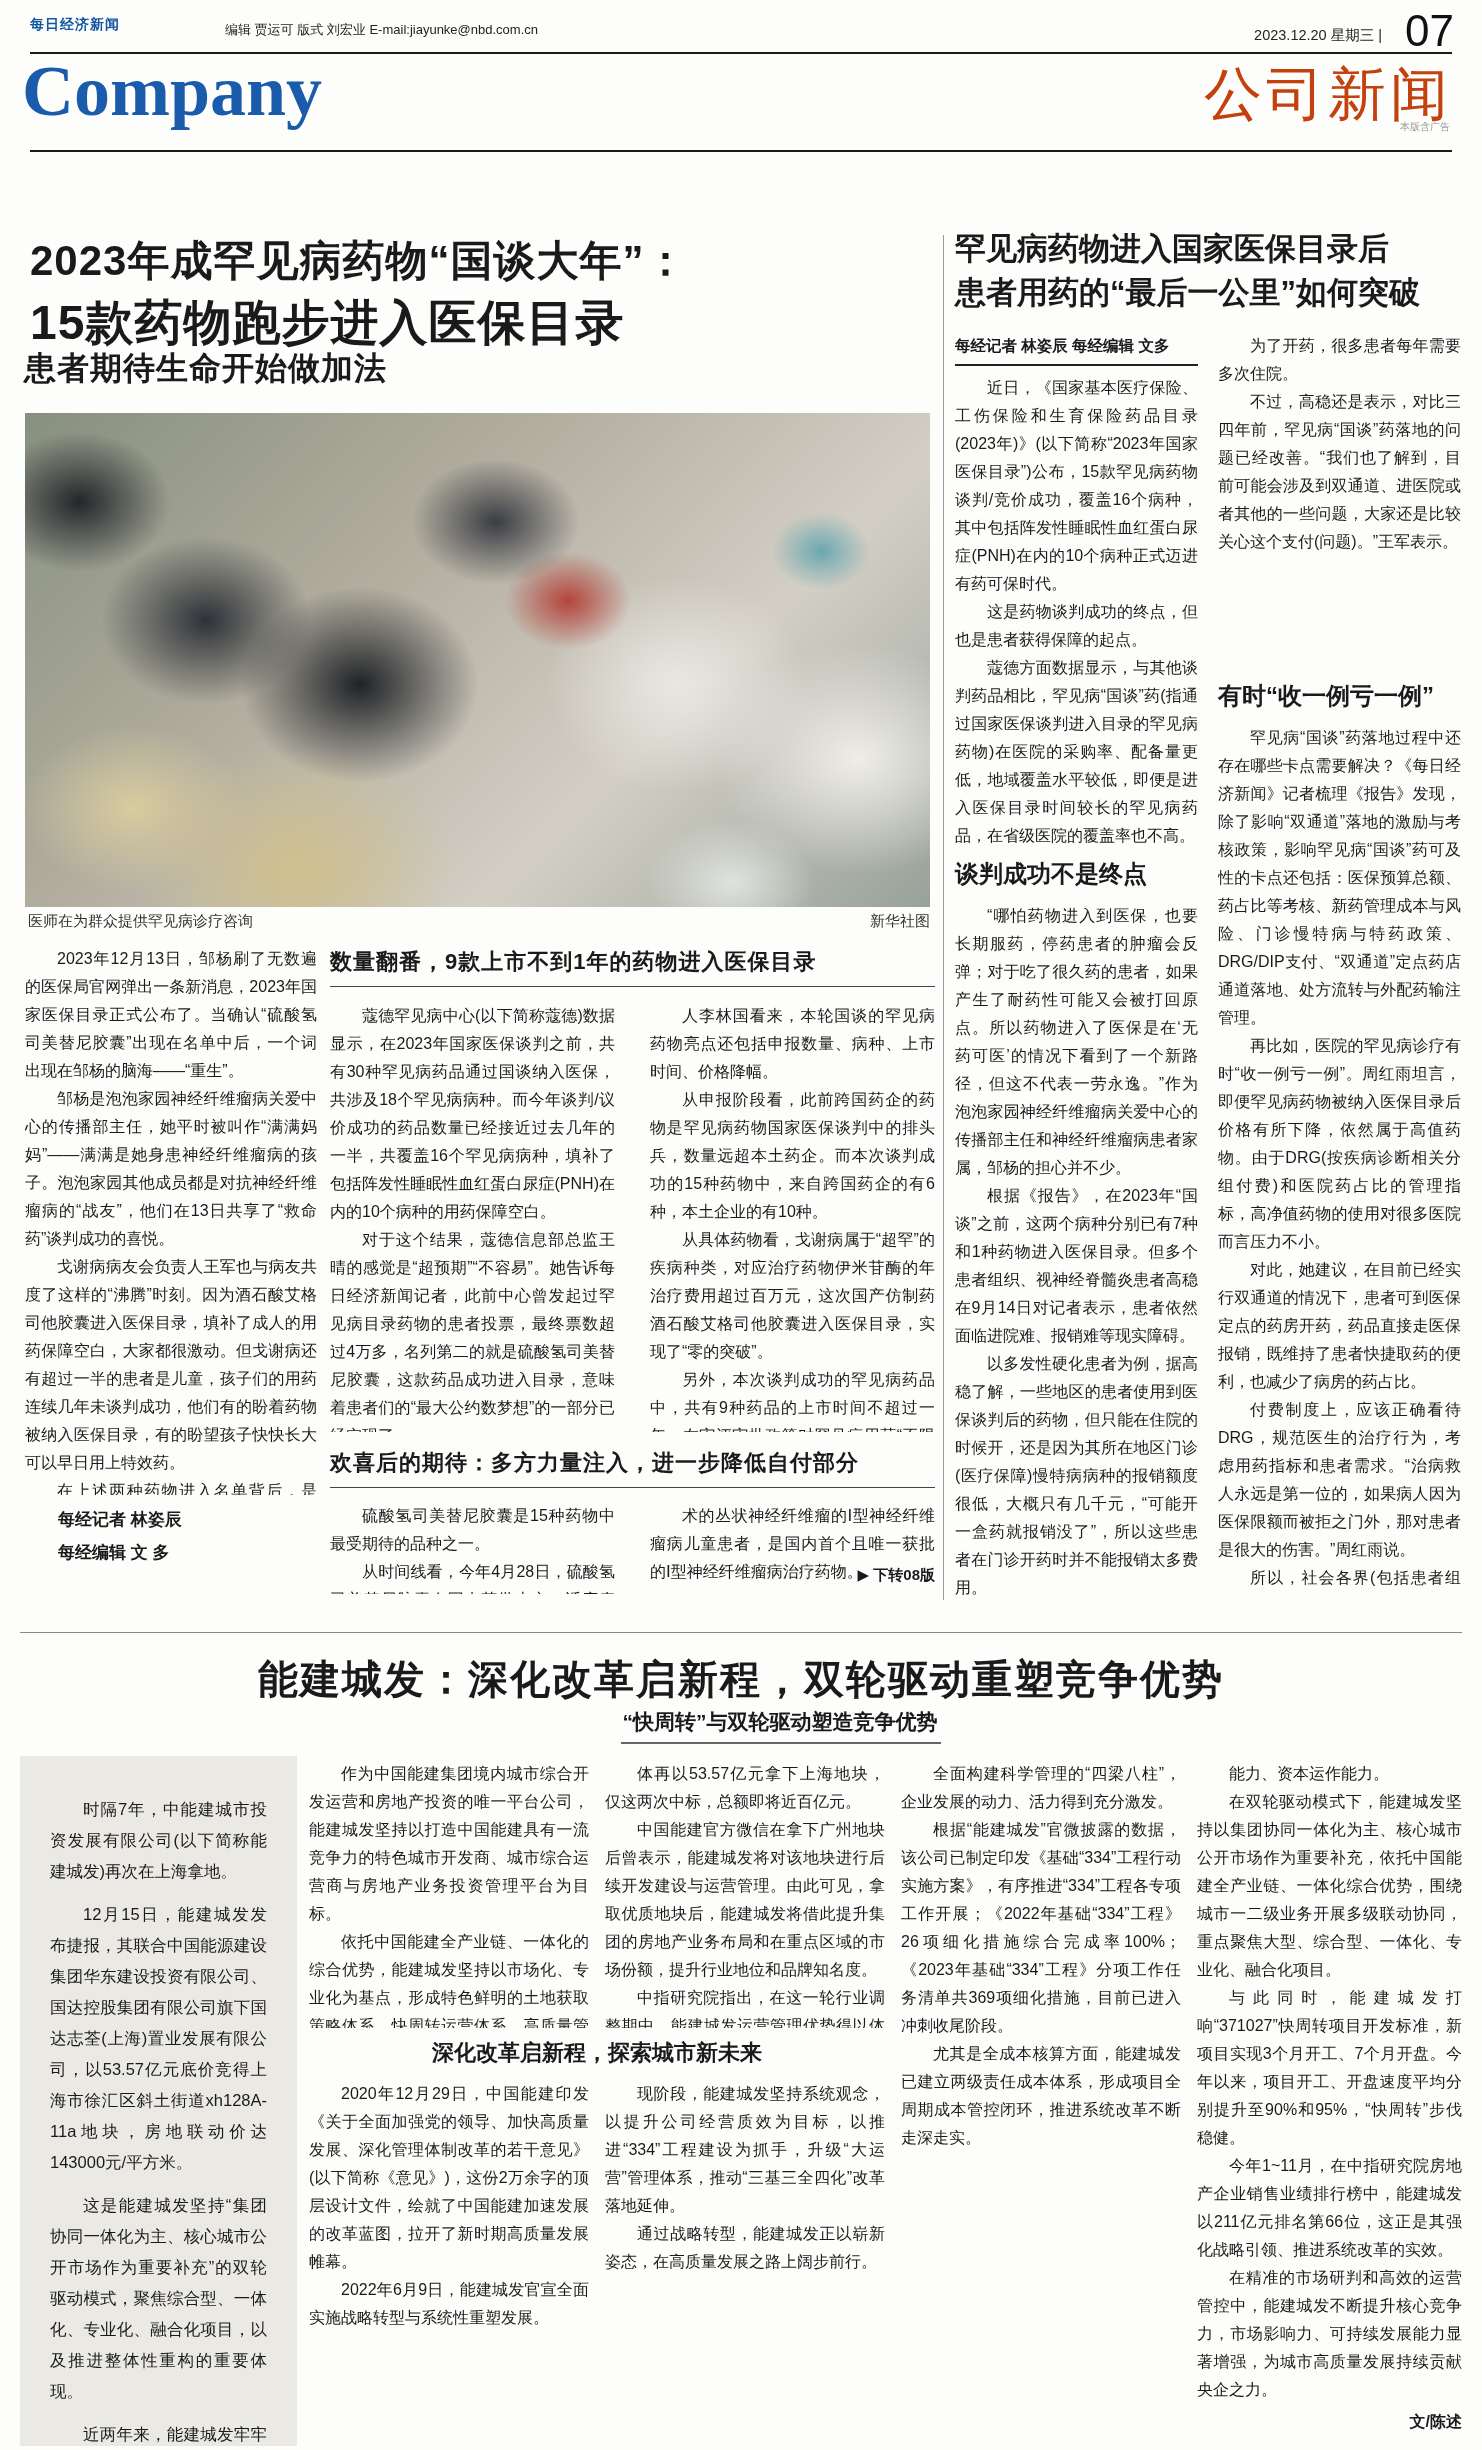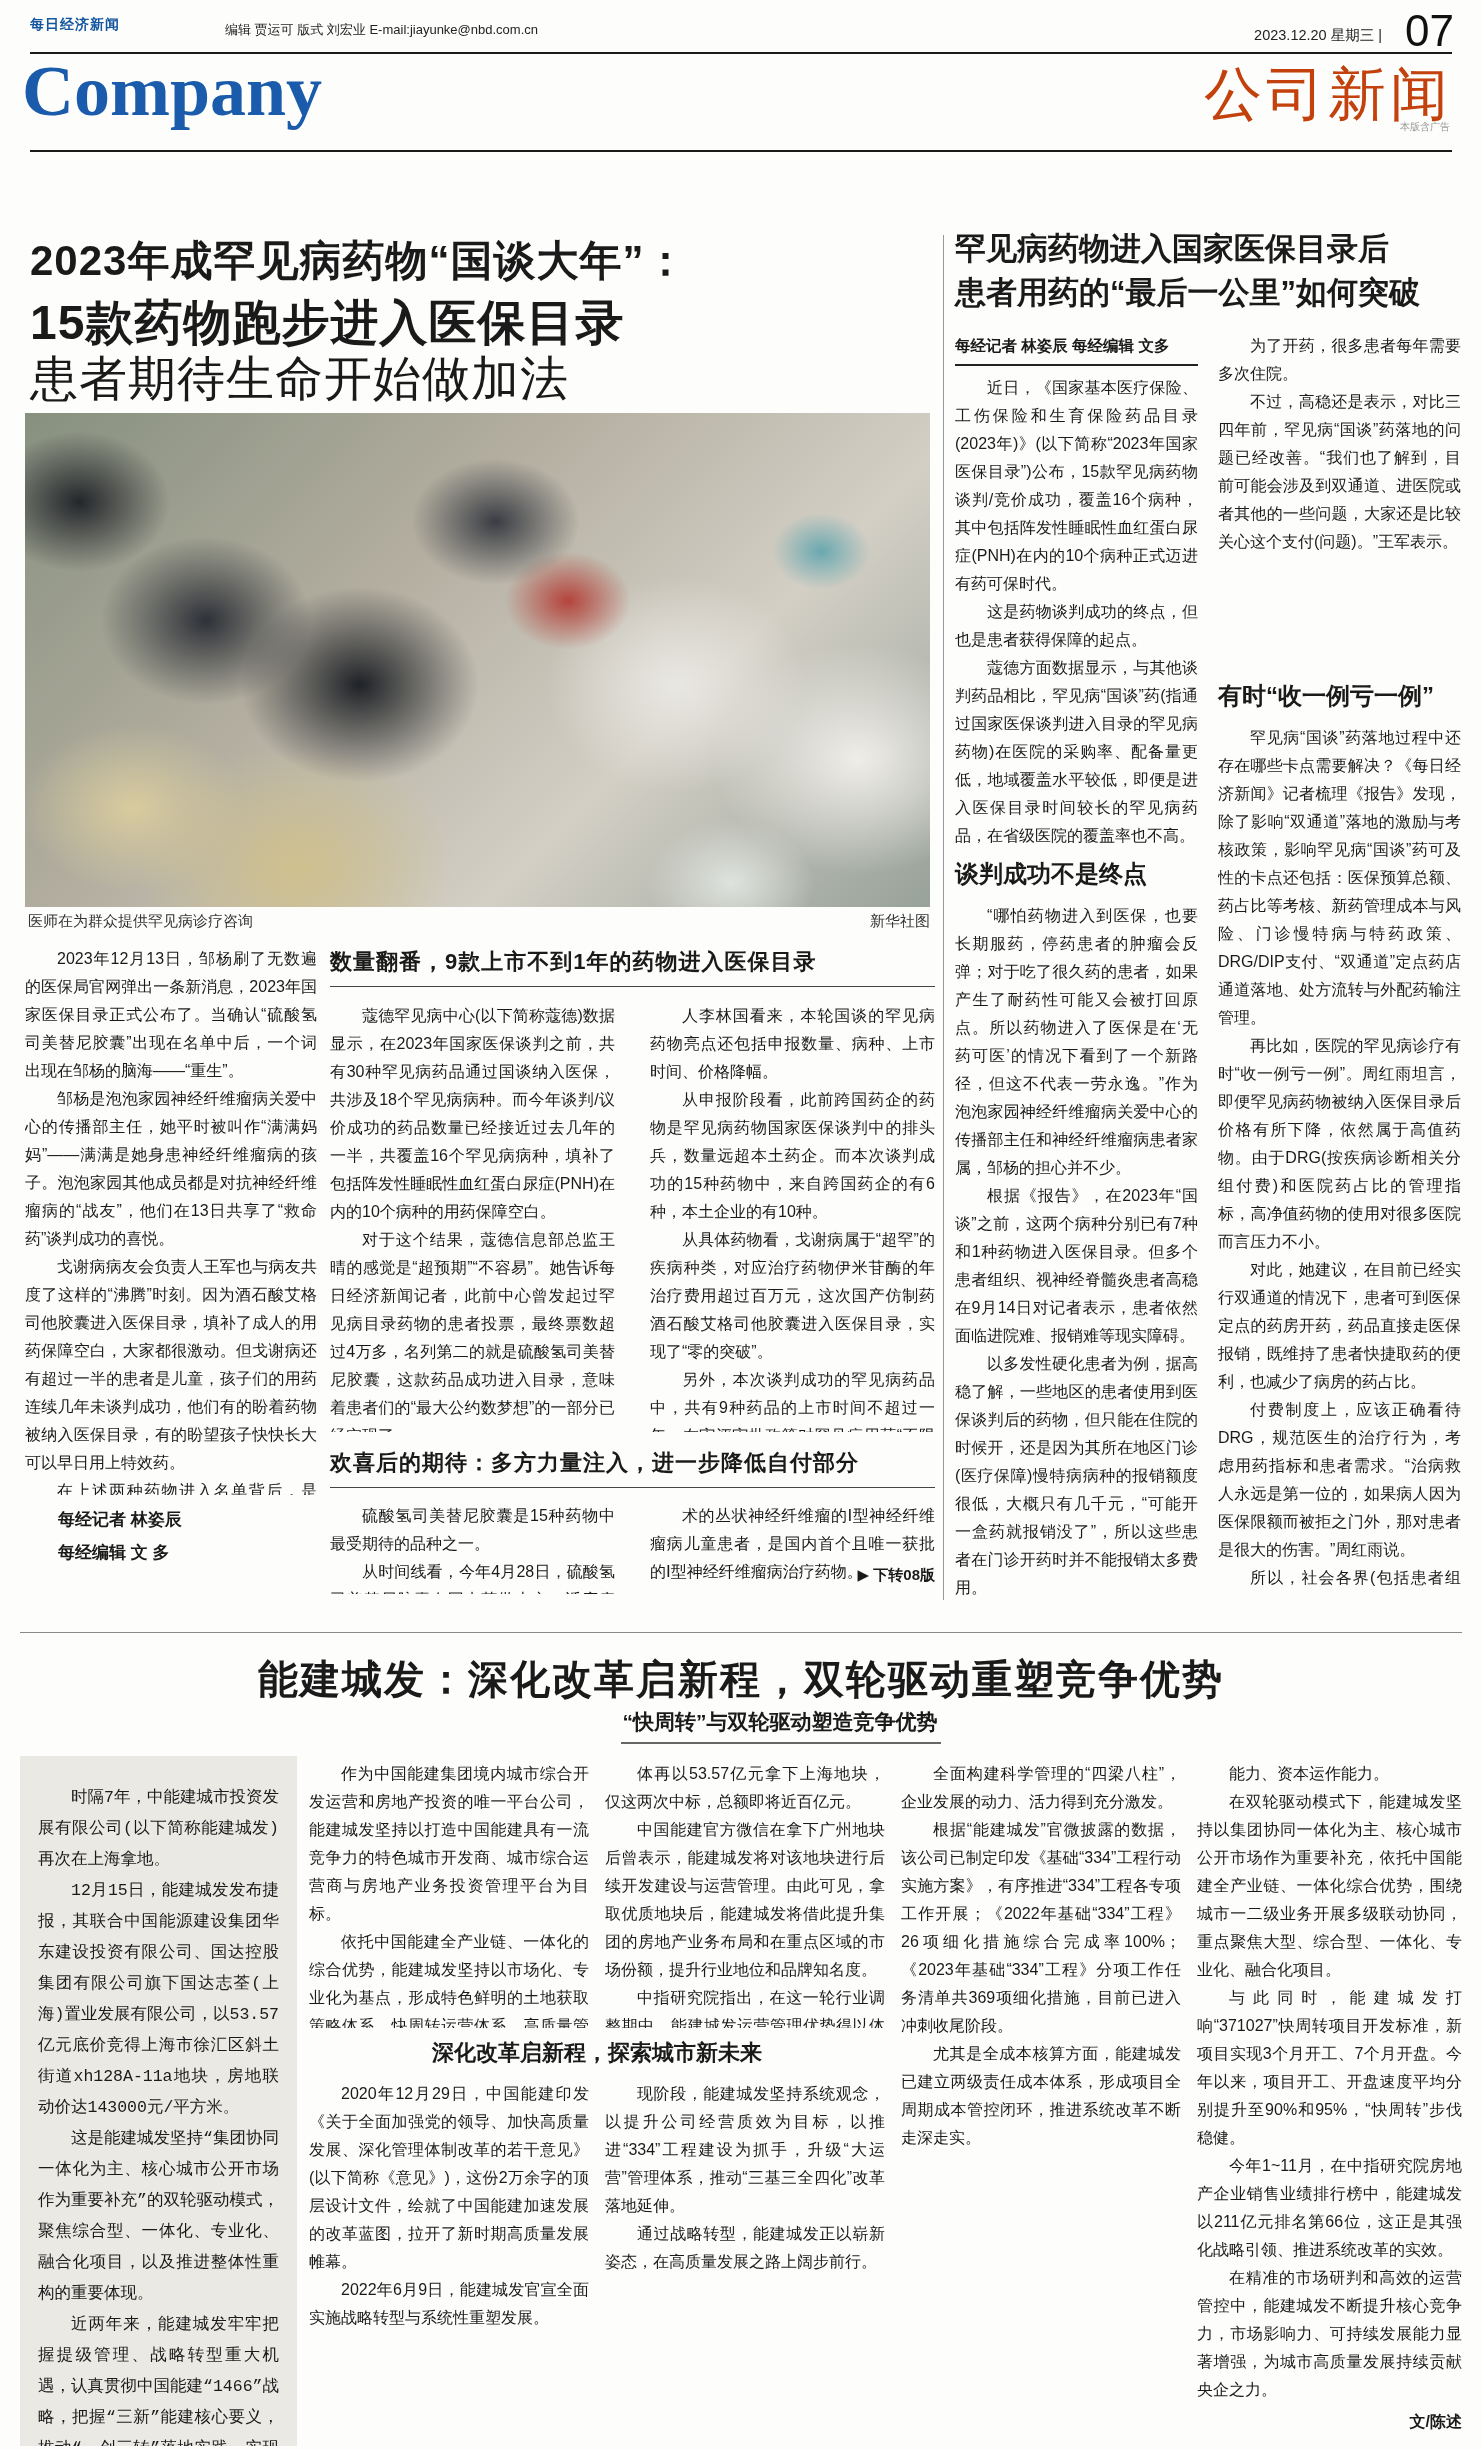--- a/index.html
+++ b/index.html
@@ -14,21 +14,21 @@
   .page-no{right:28px;top:6px;font-size:44px;font-weight:500;color:#111;}
   .rule1{left:30px;right:30px;top:52px;height:2px;}
   .company-en{left:22px;top:50px;font-family:"Liberation Serif","DejaVu Serif",serif;
               font-size:72px;font-weight:bold;color:#1a5cab;}
   .section-cn{right:30px;top:56px;font-size:58px;color:#c2410c;letter-spacing:4px;}
   .page-note{right:32px;top:120px;font-size:10px;color:#999;}
   .rule2{left:30px;right:30px;top:150px;height:2px;}
   
   .kicker{left:30px;top:233px;width:910px;font-size:42px;font-weight:600;letter-spacing:1px;}
   .lead-h1{left:30px;top:291px;width:910px;font-size:48px;font-weight:900;letter-spacing:1px;}
-  .lead-h2{left:30px;top:347px;width:910px;font-size:48px;font-weight:400;letter-spacing:1px;}
+  .lead-h2{left:24px;top:347px;width:910px;font-size:32px;font-weight:700;letter-spacing:1px;}
   .photo{left:25px;top:413px;width:905px;height:494px;
     background:
       radial-gradient(ellipse 130px 100px at 6% 18%, #24262b 0%, rgba(36,38,43,0) 70%),
       radial-gradient(ellipse 150px 120px at 20% 42%, #2e3138 0%, rgba(46,49,56,0) 70%),
       radial-gradient(ellipse 170px 140px at 37% 55%, #1f2227 0%, rgba(31,34,39,0) 70%),
       radial-gradient(ellipse 120px 90px at 52% 22%, #3a3d44 0%, rgba(58,61,68,0) 70%),
       radial-gradient(ellipse 220px 170px at 30% 92%, #cfc08d 0%, rgba(207,192,141,0) 72%),
       radial-gradient(ellipse 160px 120px at 12% 80%, #d8cb9e 0%, rgba(216,203,158,0) 70%),
       radial-gradient(ellipse 90px 70px at 60% 38%, #b4443c 0%, rgba(180,68,60,0) 70%),
       radial-gradient(ellipse 70px 55px at 88% 28%, #69a8b0 0%, rgba(105,168,176,0) 70%),
@@ -65,21 +65,21 @@
   .r-col2-top{left:1218px;top:332px;width:243px;height:342px;}
   .r-sub2{left:1218px;top:680px;width:260px;font-size:24px;font-weight:800;}
   .r-col2-bottom{left:1218px;top:724px;width:243px;height:872px;}
   
   .h-divider{left:20px;top:1632px;width:1442px;height:1px;background:#888;}
   .b-headline{left:0;top:1652px;width:1482px;text-align:center;font-size:40px;font-weight:900;letter-spacing:2px;}
   .b-sub1{left:300px;top:1708px;width:960px;text-align:center;font-size:21px;font-weight:800;}
   .b-sub1-rule{left:621px;top:1742px;width:320px;height:2px;background:#666;}
   .b-box{left:20px;top:1756px;width:277px;height:690px;background:#eae9e4;box-sizing:border-box;
          padding:26px 18px;font-size:16.5px;line-height:31px;overflow:hidden;text-align:justify;}
-  .b-box p{margin:0;text-indent:2em;font-family:Liberation Mono, monospace;}
+  .b-box p{margin:12px;text-indent:2em;}
   .b-colA-top{left:309px;top:1760px;width:280px;height:268px;}
   .b-sub2{left:309px;top:2038px;width:576px;text-align:center;font-size:22px;font-weight:800;}
   .b-colA-bottom{left:309px;top:2080px;width:280px;height:366px;}
   .b-colB-top{left:605px;top:1760px;width:280px;height:268px;}
   .b-colB-bottom{left:605px;top:2080px;width:280px;height:366px;}
   .b-colC{left:901px;top:1760px;width:280px;height:686px;}
   .b-colD{left:1197px;top:1760px;width:265px;height:640px;}
   .b-author{left:1197px;top:2412px;width:265px;text-align:right;font-size:16px;font-weight:bold;}
 </style>
 </head>

